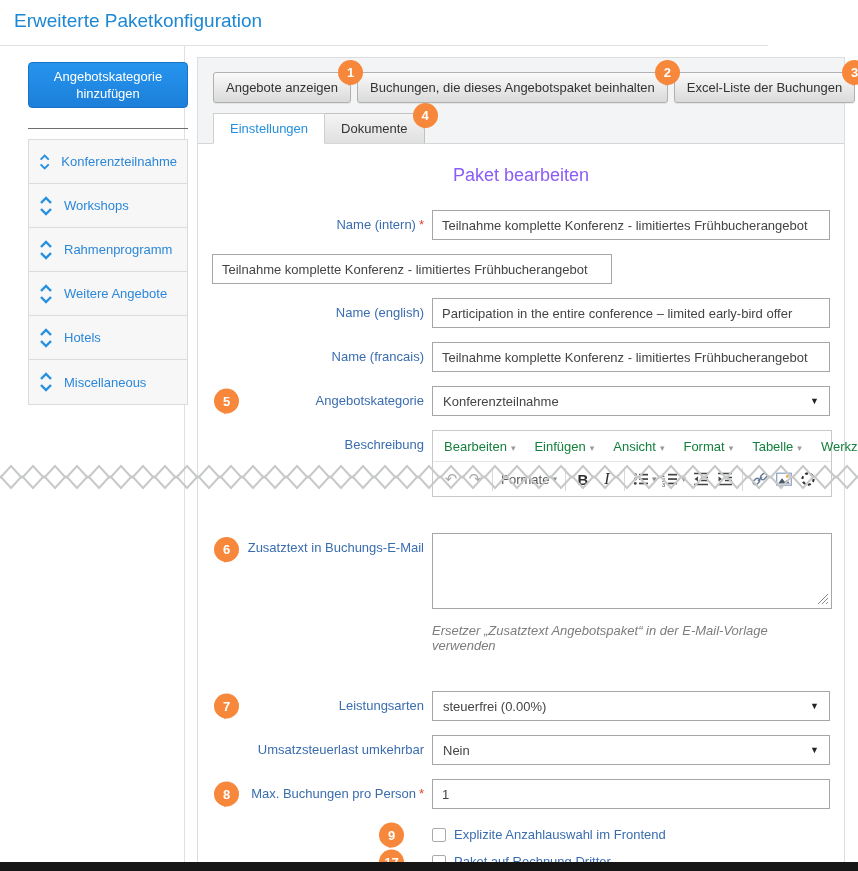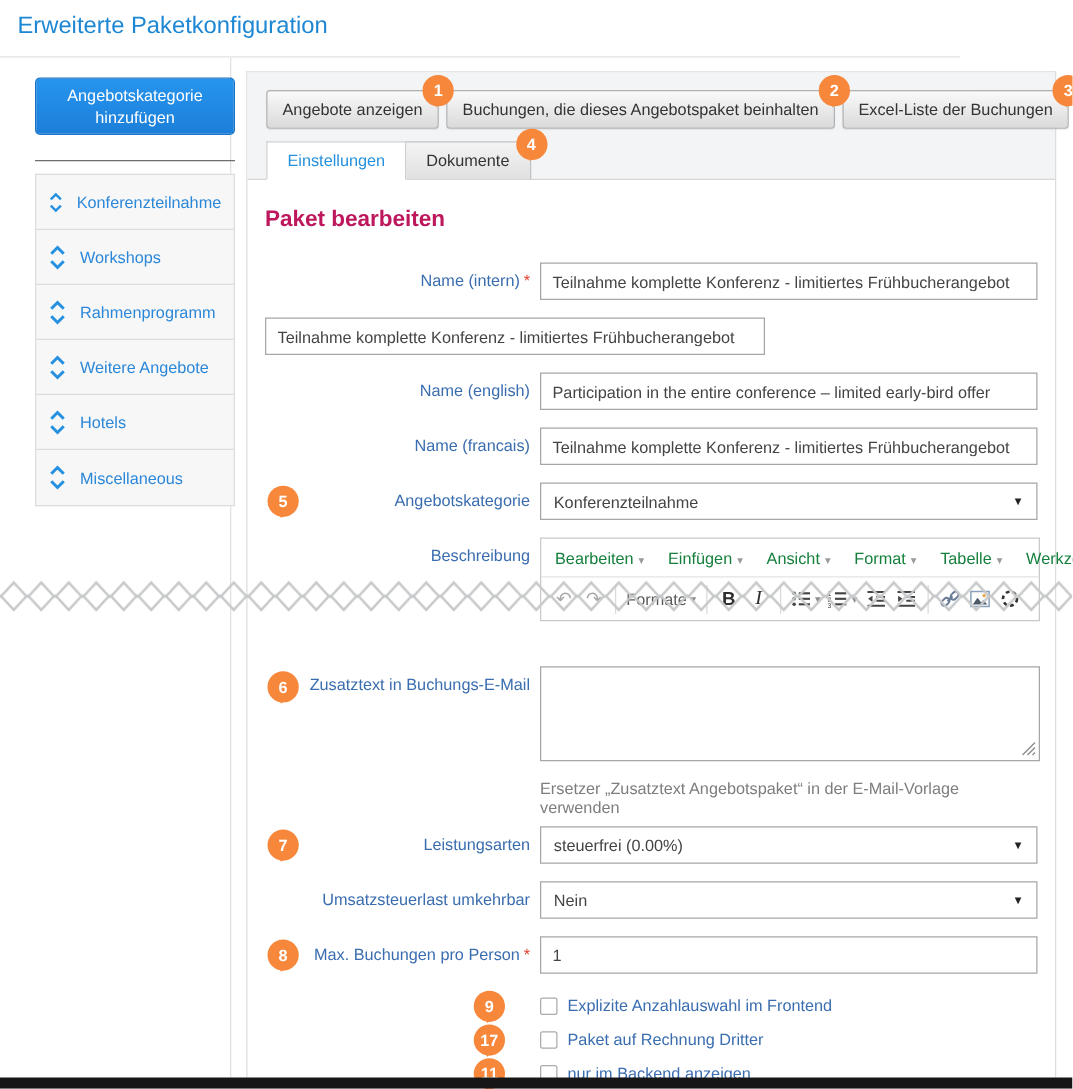--- a/index.html
+++ b/index.html
@@ -51,21 +51,21 @@
   .badge::after { content:""; position:absolute; bottom:-5px; left:7px;
     border:4px solid transparent; border-top:7px solid #f6873b; }
   .badge-btn { top:-13px; right:-13px; }
   .badge-tab { top:-11px; right:-14px; }
   .badge-row { left:2px; top:50%; transform:translateY(-50%); }
   .badge-row-top { left:2px; top:4px; }
   .badge-cb { left:-53px; top:50%; transform:translateY(-50%); }
 
   
   .content { padding:12px 14px 0 14px; }
-  .form-heading { font-size:18px; font-weight:700; color:#be185d; margin:9px 0 24px 0; }
+  .form-heading { font-size:18px; font-weight:400; color:#8b5cf6; margin:9px 0 24px 0;text-align:center; }
   .frow { position:relative; display:flex; align-items:center; margin-bottom:14px; }
   .frow.top { align-items:flex-start; }
   .flabel { width:212px; flex-shrink:0; text-align:right; margin-right:8px;
     color:#3a6daf; font-size:13px; line-height:1.25; }
   .frow.top .flabel { margin-top:7px; }
   .req { color:#e0442f; margin-left:3px; }
   .tinput { width:400px; height:30px; border:1px solid #a6a6a6; background:#fff;
     font-family:inherit; font-size:13px; color:#444; padding:0 9px; }
   .sel { width:400px; height:30px; border:1px solid #a6a6a6; background:#fff;
     display:flex; align-items:center; justify-content:space-between;
@@ -88,21 +88,21 @@
   .caret { font-size:9px; color:#8d8d8d; }
 
   
   .zigzag { position:absolute; left:0; top:462px; width:858px; height:30px; z-index:5; pointer-events:none; }
 
   
   .ta-wrap { position:relative; width:400px; }
   .ta { width:400px; height:76px; border:1px solid #a6a6a6; resize:none;
     font-family:inherit; font-size:13px; padding:6px 8px; display:block; }
   .grip { position:absolute; right:3px; bottom:4px; }
-  .hint { margin:5px 0 8px 220px; color:#7d7d7d; font-size:13px; }
+  .hint { margin:5px 0 38px 220px; font-style:italic; color:#7d7d7d; font-size:13px; }
 
   
   .cb-row { position:relative; margin-left:220px; height:27px; display:flex; align-items:center; gap:8px; }
   .cb { width:14px; height:14px; accent-color:#fff; border:1px solid #aaa; appearance:none;
     background:#fff; border-radius:2px; cursor:pointer; }
   .cb-label { color:#3a6daf; font-size:13px; cursor:pointer; }
 
   
   .bottom-bar { position:absolute; left:0; bottom:0; width:858px; height:9px; background:#161616; z-index:9; }
 </style>

